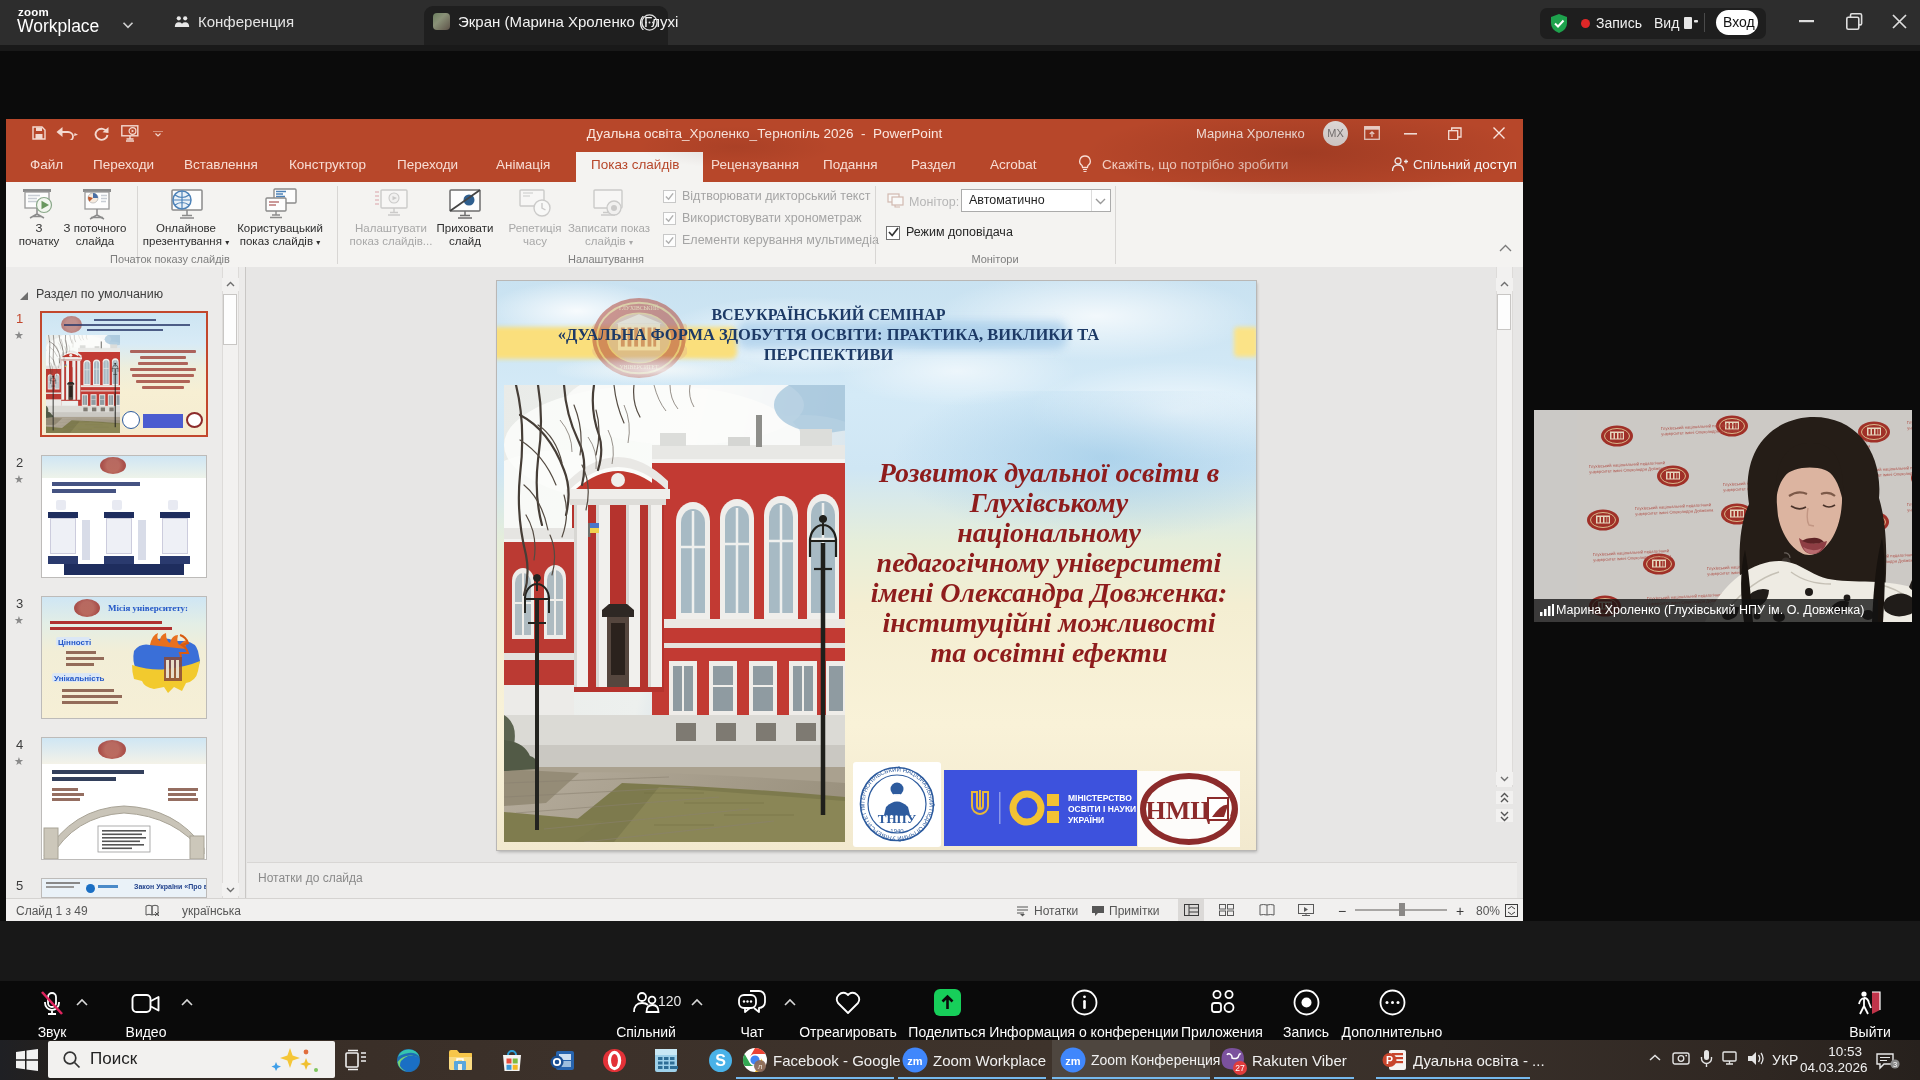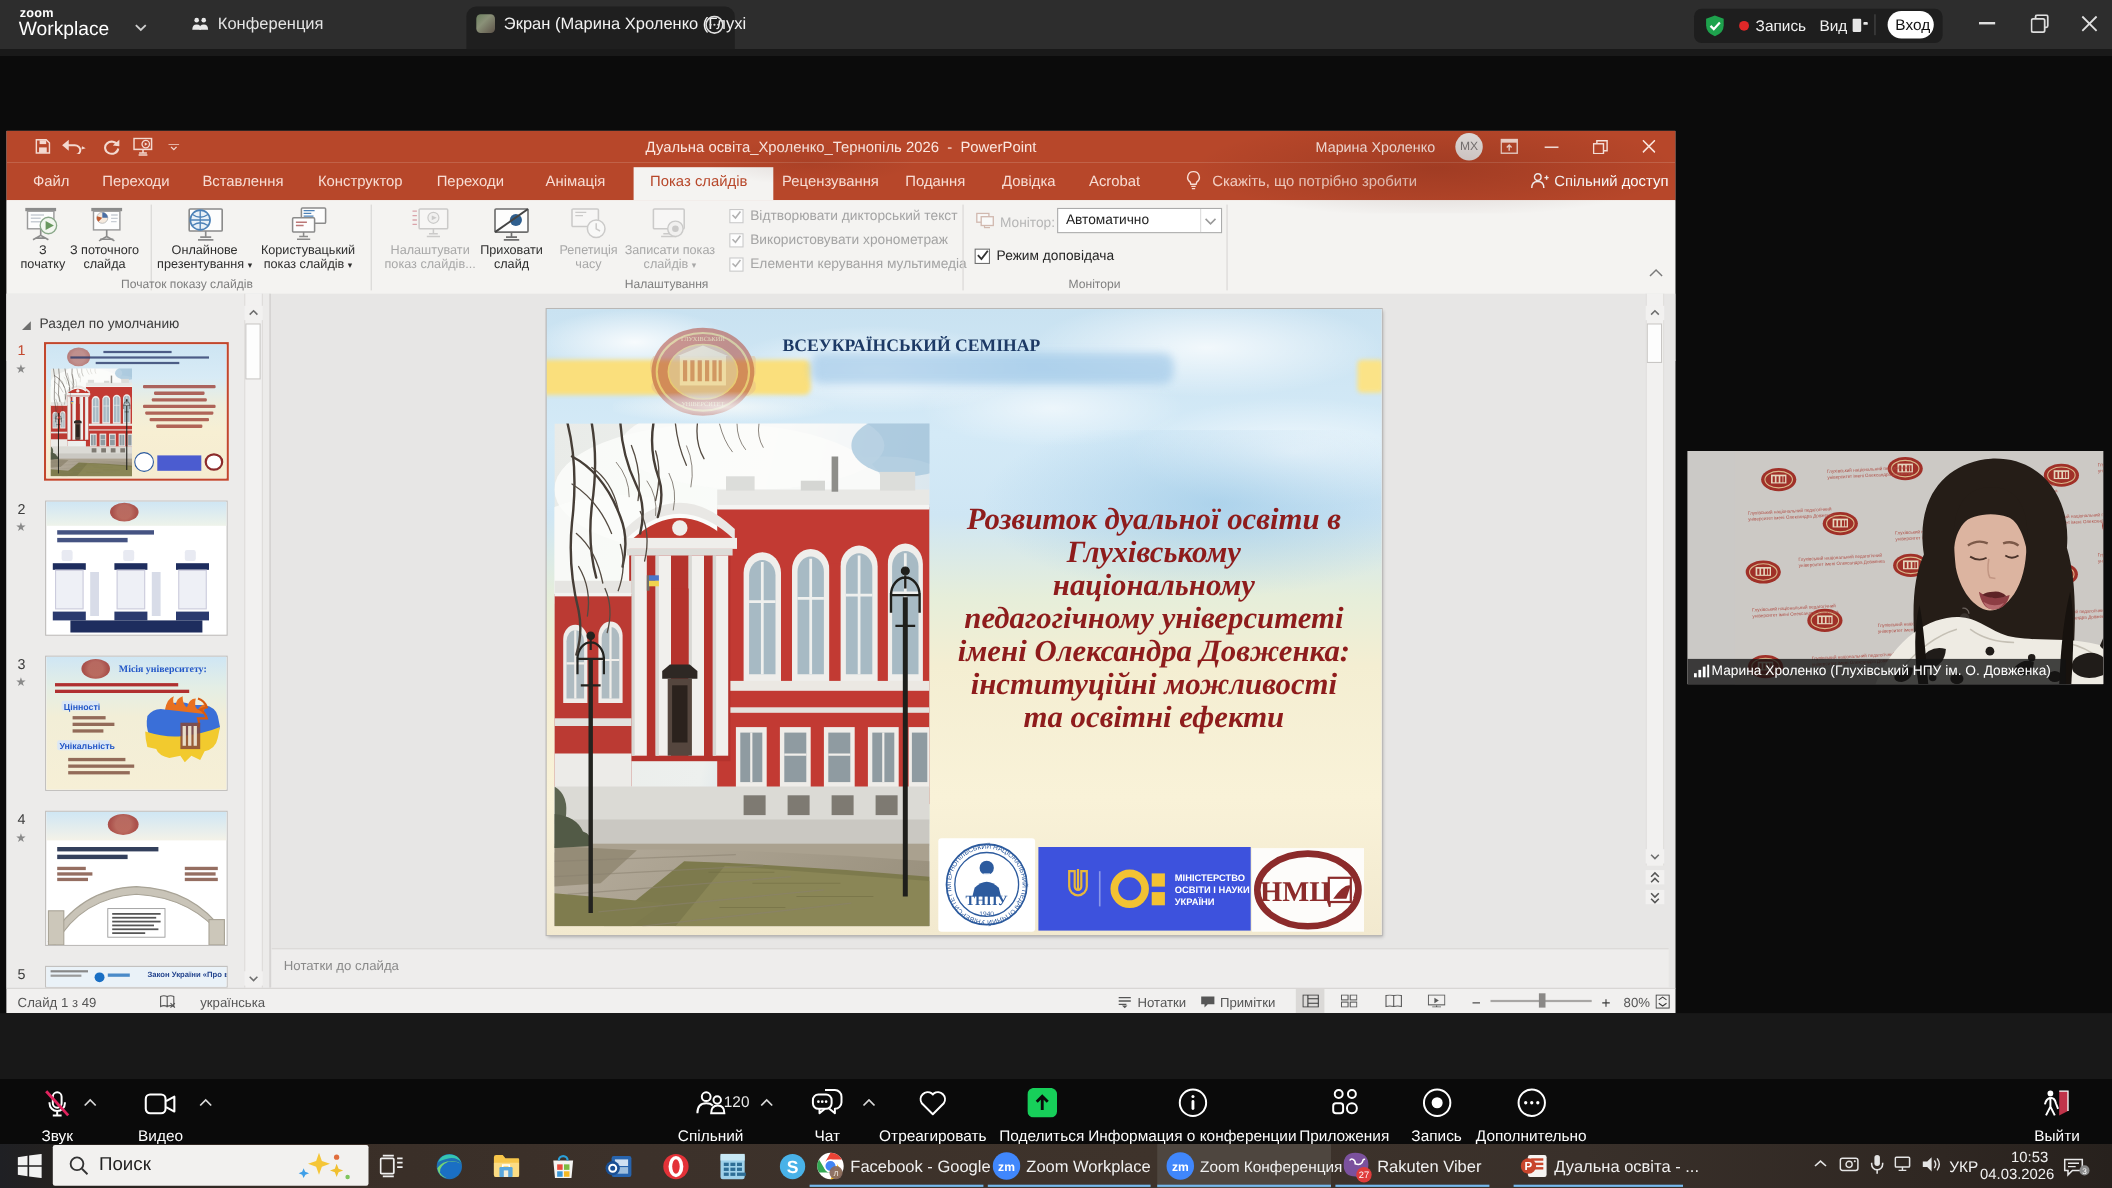--- a/index.html
+++ b/index.html
@@ -146,21 +146,21 @@
       <div class="abs" style="left:24px;top:9px;">Файл</div>
       <div class="abs" style="left:87px;top:9px;">Переходи</div>
       <div class="abs" style="left:178px;top:9px;">Вставлення</div>
       <div class="abs" style="left:283px;top:9px;">Конструктор</div>
       <div class="abs" style="left:391px;top:9px;">Переходи</div>
       <div class="abs" style="left:490px;top:9px;">Анімація</div>
       <div class="abs" style="left:570px;top:4px;width:127px;height:30px;background:#f4f3f1;"></div>
       <div class="abs" style="left:585px;top:9px;color:#b7472a;">Показ слайдів</div>
       <div class="abs" style="left:705px;top:9px;">Рецензування</div>
       <div class="abs" style="left:817px;top:9px;">Подання</div>
-      <div class="abs" style="left:905px;top:9px;">Довідка</div>
+      <div class="abs" style="left:905px;top:9px;">Раздел</div>
       <div class="abs" style="left:984px;top:9px;">Acrobat</div>
       <svg class="abs" style="left:1072px;top:7px;" width="14" height="18" viewBox="0 0 14 18">
           <path d="M7 1 a5.2 5.2 0 0 1 3 9.5 l-0.6 2 h-4.8 l-0.6-2 A5.2 5.2 0 0 1 7 1 Z" stroke="#f8ddd4" stroke-width="1.3" fill="none"></path>
           <path d="M5 14.5 h4 M5.5 16.5 h3" stroke="#f8ddd4" stroke-width="1.2"></path>
         </svg>
       <div class="abs" style="left:1096px;top:9px;color:#f4cfc3;">Скажіть, що потрібно зробити</div>
       <svg class="abs" style="left:1385px;top:8px;" width="17" height="17" viewBox="0 0 17 17">
           <circle cx="7" cy="5" r="3" stroke="#fff" stroke-width="1.3" fill="none"></circle>
           <path d="M1.5 15 q0-6 5.5-6 q5.5 0 5.5 6" stroke="#fff" stroke-width="1.3" fill="none"></path>
           <path d="M13 5.5 h4 M15 3.5 v4" stroke="#fff" stroke-width="1.3"></path>
@@ -419,20 +419,21 @@
               <rect x="52" y="32" width="4" height="20"></rect>
               <rect x="59" y="32" width="4" height="20"></rect>
               <rect x="65" y="32" width="3" height="20"></rect>
             </g>
           <path d="M26 28 L50 18 L74 28 Z" fill="#e8dbc4" opacity="0.95"></path>
           <text x="50" y="14" font-size="6" fill="#e9cf92" text-anchor="middle" font-family="Liberation Serif">ГЛУХІВСЬКИЙ</text>
           <text x="50" y="76" font-size="6" fill="#e9cf92" text-anchor="middle" font-family="Liberation Serif">УНІВЕРСИТЕТ</text>
         </svg>
         <div class="abs" style="left:60px;top:74px;width:220px;height:30px;background:radial-gradient(60% 60% at 45% 50%,rgba(252,252,250,.75),rgba(252,252,250,0) 80%);"></div>
         <div class="stitle" style="top:25px;font-size:16px;">ВСЕУКРАЇНСЬКИЙ СЕМІНАР</div>
+        <div class="stitle" style="top:44px;font-size:16.5px;">«ДУАЛЬНА ФОРМА ЗДОБУТТЯ ОСВІТИ: ПРАКТИКА, ВИКЛИКИ ТА ПЕРСПЕКТИВИ</div>
         <div class="abs" style="left:380px;top:110px;width:379px;height:150px;background:radial-gradient(70% 70% at 60% 45%,rgba(145,195,228,.55),rgba(145,195,228,0) 80%);"></div>
         <svg class="abs" style="left:7px;top:104px;" width="341" height="457" viewBox="0 0 341 457">
           <defs>
             <linearGradient id="skyg" x1="0" y1="0" x2="1" y2="0.3">
               <stop offset="0" stop-color="#e9ebe8"></stop>
                 <stop offset="0.55" stop-color="#edf0ee"></stop>
                 <stop offset="0.78" stop-color="#c3d7e5"></stop>
                 <stop offset="1" stop-color="#b2cde0"></stop>
             </linearGradient>
             <linearGradient id="pathg" x1="0" y1="0" x2="1" y2="0.2">

